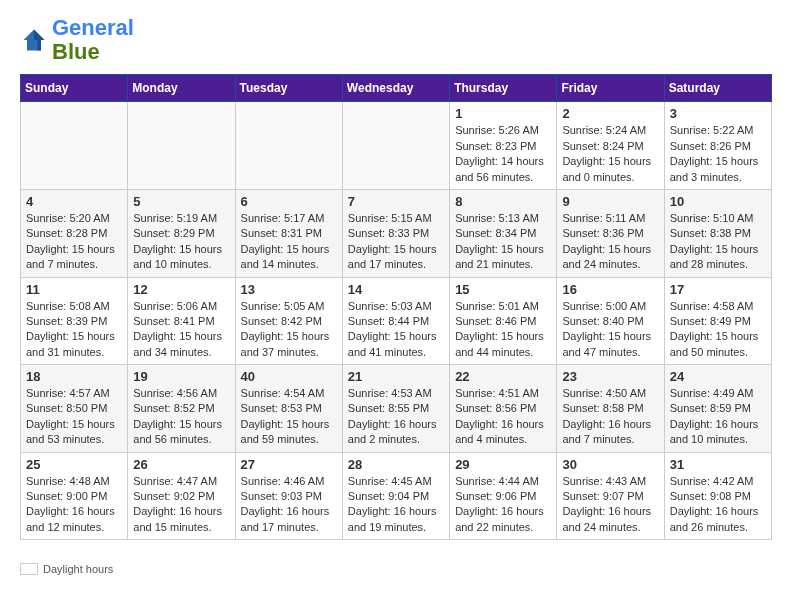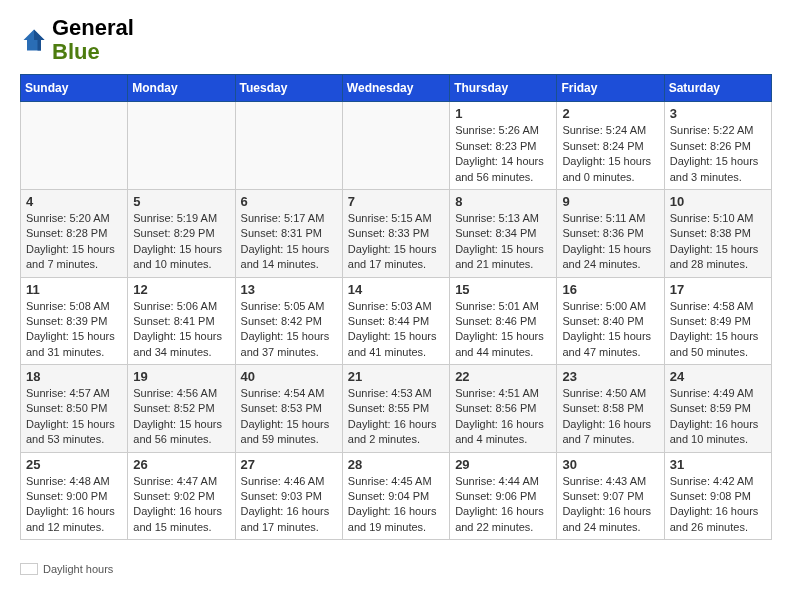--- a/index.html
+++ b/index.html
@@ -22,21 +22,21 @@
     }
     .logo {
       display: flex;
       align-items: center;
     }
     .logo-text {
       font-size: 22px;
       font-weight: bold;
       line-height: 1.1;
     }
-    .logo-general { color: #000000; }
+    .logo-general { color: #3b82f6; }
     .logo-blue { color: #4d7c0f; }
     .logo-icon {
       width: 28px;
       height: 28px;
       margin-right: 4px;
     }
     .title-block {
       text-align: right;
     }
     .month-title {
@@ -48,21 +48,21 @@
     .subtitle {
       font-size: 15px;
       color: #555;
     }
     table {
       width: 100%;
       border-collapse: collapse;
       font-size: 10px;
     }
     thead tr th {
-      background: #1d4ed8;
+      background: #4c1d95;
       color: #fff;
       padding: 6px 4px;
       font-size: 12px;
       font-weight: bold;
       text-align: left;
       border: 1px solid #1a5090;
     }
     tbody tr td {
       border: 1px solid #ccc;
       vertical-align: top;

